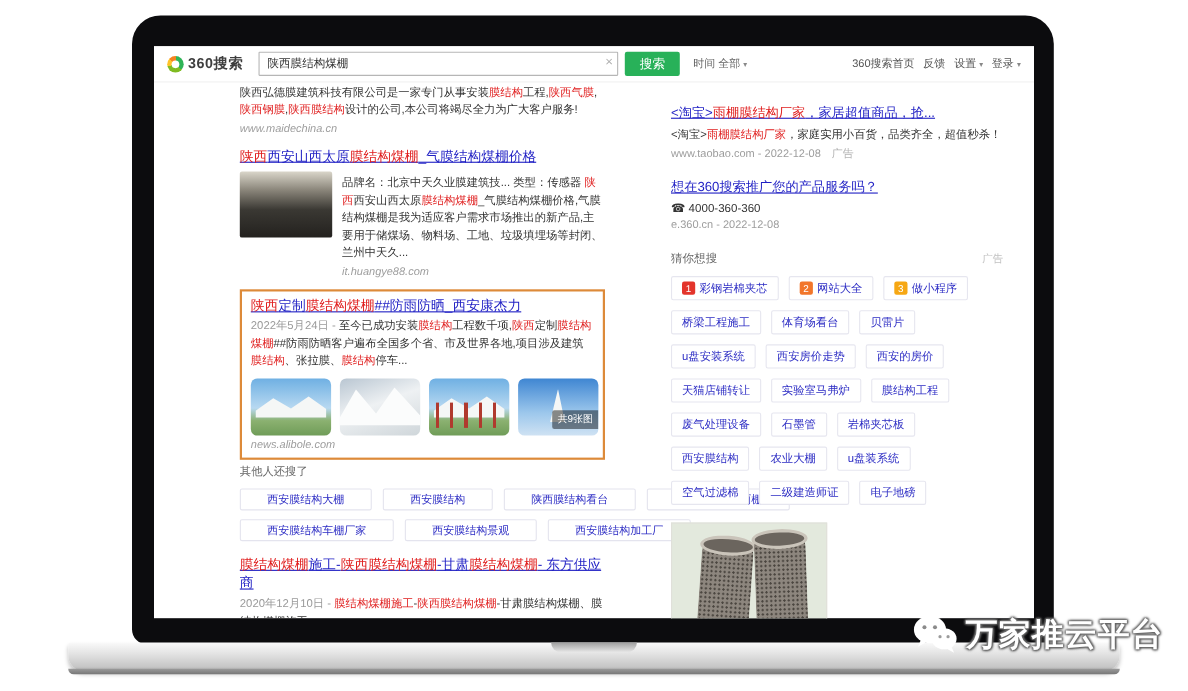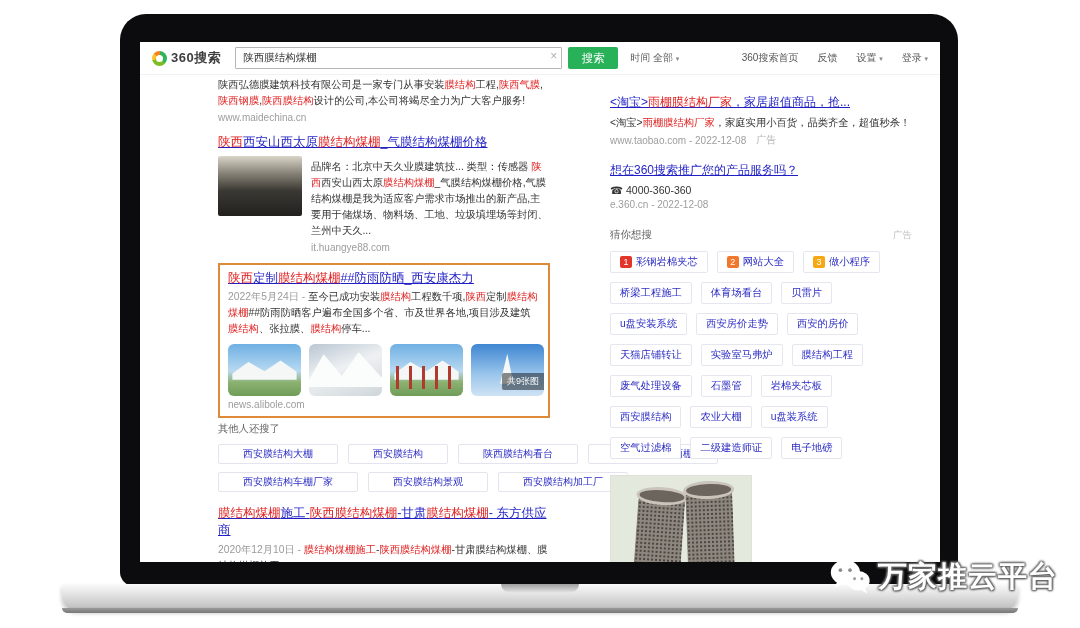--- a/index.html
+++ b/index.html
@@ -49,32 +49,32 @@
     font-size:10.5px;color:#333;padding:0 18px 0 7px;outline:none;
     font-family:inherit;
   }
   .srch-clear{position:absolute;right:5px;top:3px;color:#b0b0b0;font-size:12px;cursor:pointer;line-height:1;}
   .srch-btn{
     margin-left:6px;width:50px;height:22px;border:none;border-radius:2px;
     background:#28b159;color:#fff;font-size:11.5px;cursor:pointer;flex:none;font-family:inherit;
   }
   .filters{margin-left:12px;font-size:10px;color:#666;flex:none;}
   .caret{font-size:7px;color:#888;}
-  .head-nav{margin-left:auto;display:flex;gap:19px;font-size:10px;color:#555;align-items:center;justify-content:center;}
+  .head-nav{margin-left:auto;display:flex;gap:8px;font-size:10px;color:#555;align-items:center;justify-content:center;}
   .head-nav span{cursor:pointer;}
   
   .left-col{position:absolute;left:78px;top:33px;width:332px;}
   .right-col{position:absolute;left:470px;top:33px;width:302px;}
   
   .r-title{font-size:12.5px;color:#1f1fc4;text-decoration:underline;cursor:pointer;line-height:1.35;display:block;}
   .r-title .hl{color:#e01d1d;}
   .r-desc{font-size:10.3px;color:#333;line-height:1.55;margin-top:3px;}
   .r-desc .hl{color:#e01d1d;}
   .r-desc .mut{color:#9a9a9a;}
-  .r-url{font-size:10px;color:#9d9d9d;margin-top:3px;}
+  .r-url{font-size:10px;color:#9d9d9d;margin-top:3px;font-style:italic;}
   .blk{margin-top:11px;}
   
   .r0-desc{font-size:10.3px;line-height:1.55;color:#333;margin-top:2px;}
   .r0-desc .hl{color:#e01d1d;}
   
   .media-row{display:flex;gap:9px;margin-top:5px;}
   .thumb-dark{
     width:84px;height:60px;flex:none;border-radius:2px;
     background:linear-gradient(180deg,#d9d5c9 0%,#8a857a 28%,#3a3833 58%,#23211e 100%);
   }

